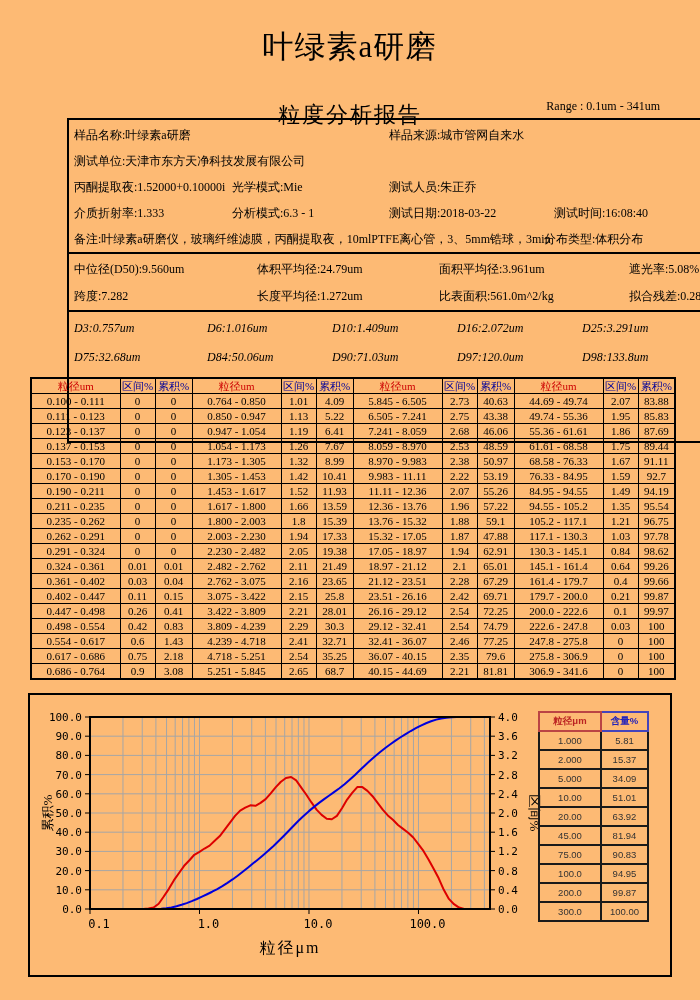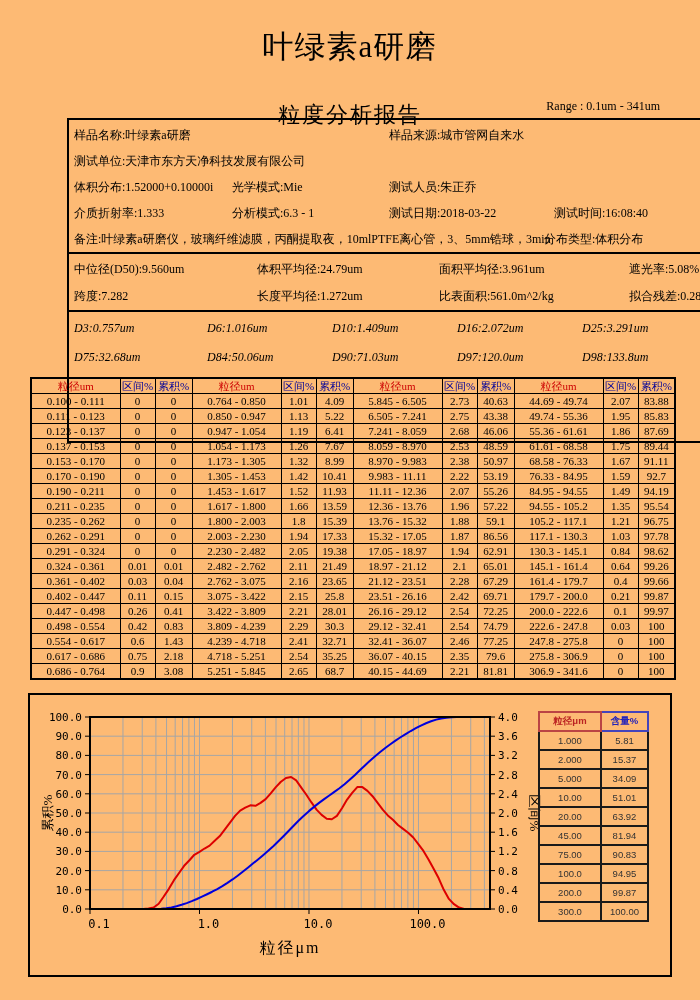--- a/index.html
+++ b/index.html
@@ -52,21 +52,21 @@
   <div class="infobox">
     <div class="sec">
       <div class="irow g2">
         <span>样品名称:叶绿素a研磨</span>
         <span>样品来源:城市管网自来水</span>
       </div>
       <div class="irow g2">
         <span>测试单位:天津市东方天净科技发展有限公司</span>
       </div>
       <div class="irow g3">
-        <span>体积分布:1.52000+0.10000i</span>
+        <span>丙酮提取夜:1.52000+0.10000i</span>
         <span>光学模式:Mie</span>
         <span>测试人员:朱正乔</span>
       </div>
       <div class="irow g4">
         <span>介质折射率:1.333</span>
         <span>分析模式:6.3 - 1</span>
         <span>测试日期:2018-03-22</span>
         <span>测试时间:16:08:40</span>
       </div>
       <div class="irow" style="grid-template-columns:470px 1fr;">
@@ -268,21 +268,21 @@
         </tr>
         <tr>
           <td>0.262 - 0.291</td>
           <td>0</td>
           <td>0</td>
           <td>2.003 - 2.230</td>
           <td>1.94</td>
           <td>17.33</td>
           <td>15.32 - 17.05</td>
           <td>1.87</td>
-          <td>86.56</td>
+          <td>47.88</td>
           <td>117.1 - 130.3</td>
           <td>1.03</td>
           <td>97.78</td>
         </tr>
         <tr>
           <td>0.291 - 0.324</td>
           <td>0</td>
           <td>0</td>
           <td>2.230 - 2.482</td>
           <td>2.05</td>

